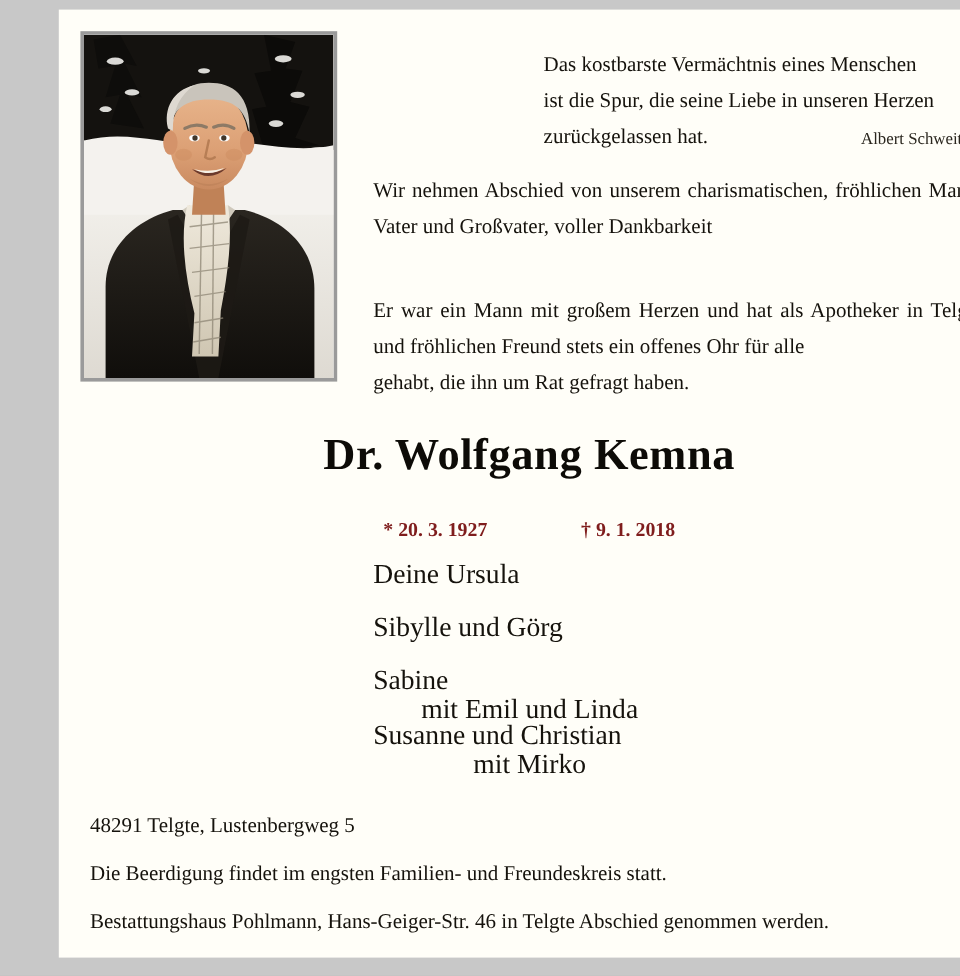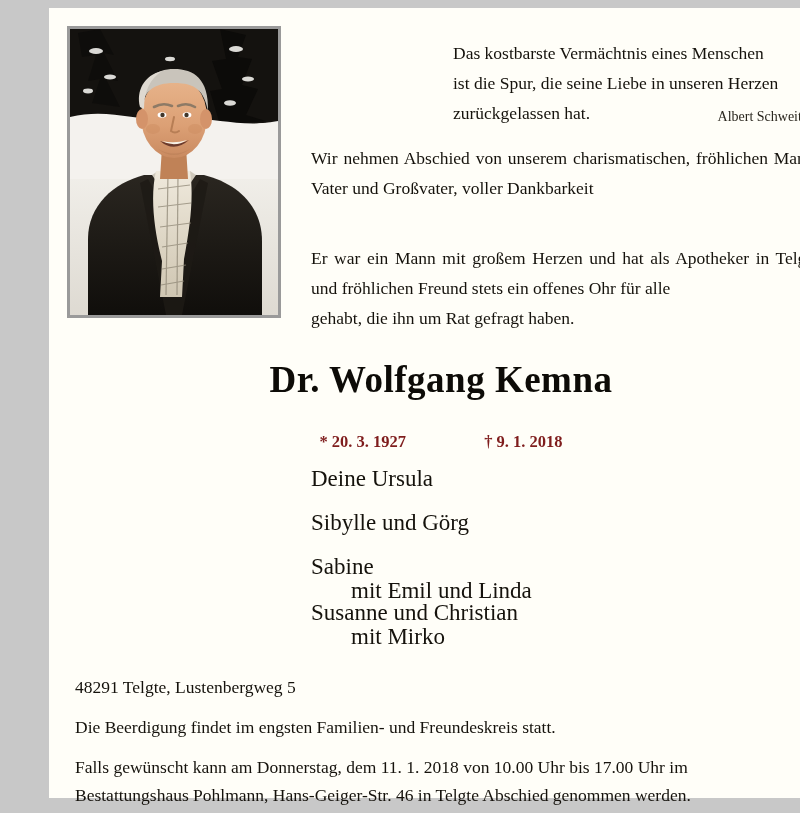--- a/index.html
+++ b/index.html
@@ -116,21 +116,21 @@
   .family {
     position: absolute;
     left: 262px;
     top: 460px;
     font-size: 23px;
     line-height: 22px;
     color: #15120c;
   }
   .family .fam-line { display: block; white-space: nowrap; }
   .family .fam-line.gap { margin-top: 22px; }
-  .family .fam-line.indent { padding-left: 40px; margin-top: 2px; }
+  .family .fam-line.indent { padding-left: 40px; margin-top: 2px; text-align: center; }
 
   
   .footer-line {
     position: absolute;
     left: 26px;
     width: 744px;
     font-size: 17.5px;
     line-height: 28px;
     color: #15120c;
     text-align: left;
@@ -281,18 +281,17 @@
         <span class="fam-line gap">Sibylle und Görg</span>
         <span class="fam-line gap">Sabine</span>
         <span class="fam-line indent">mit Emil und Linda</span>
         <span class="fam-line">Susanne und Christian</span>
         <span class="fam-line indent">mit Mirko</span>
       </div>
 
     <div class="footer-line addr">48291 Telgte, Lustenbergweg 5</div>
     <div class="footer-line burial">Die Beerdigung findet im engsten Familien- und Freundeskreis statt.</div>
     <div class="footer-line viewing">
-      <span>Falls gewünscht kann am Donnerstag, dem 11. 1. 2018 von 10.00 Uhr bis 17.00 Uhr im</span>
       <span class="last">Bestattungshaus Pohlmann, Hans-Geiger-Str. 46 in Telgte Abschied genommen werden.</span>
     </div>
 
   </div>
 </div>
 
 </body></html>

